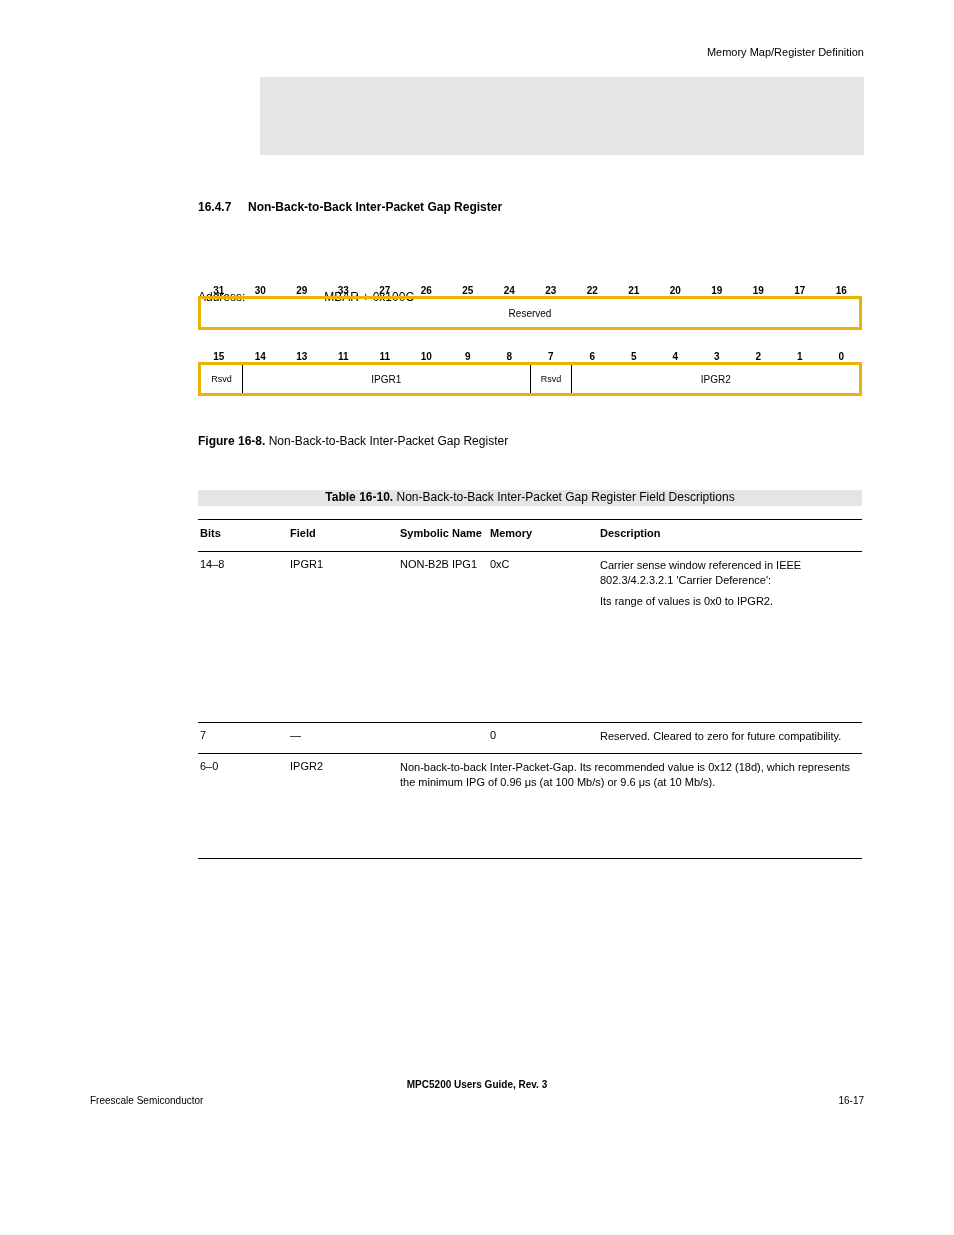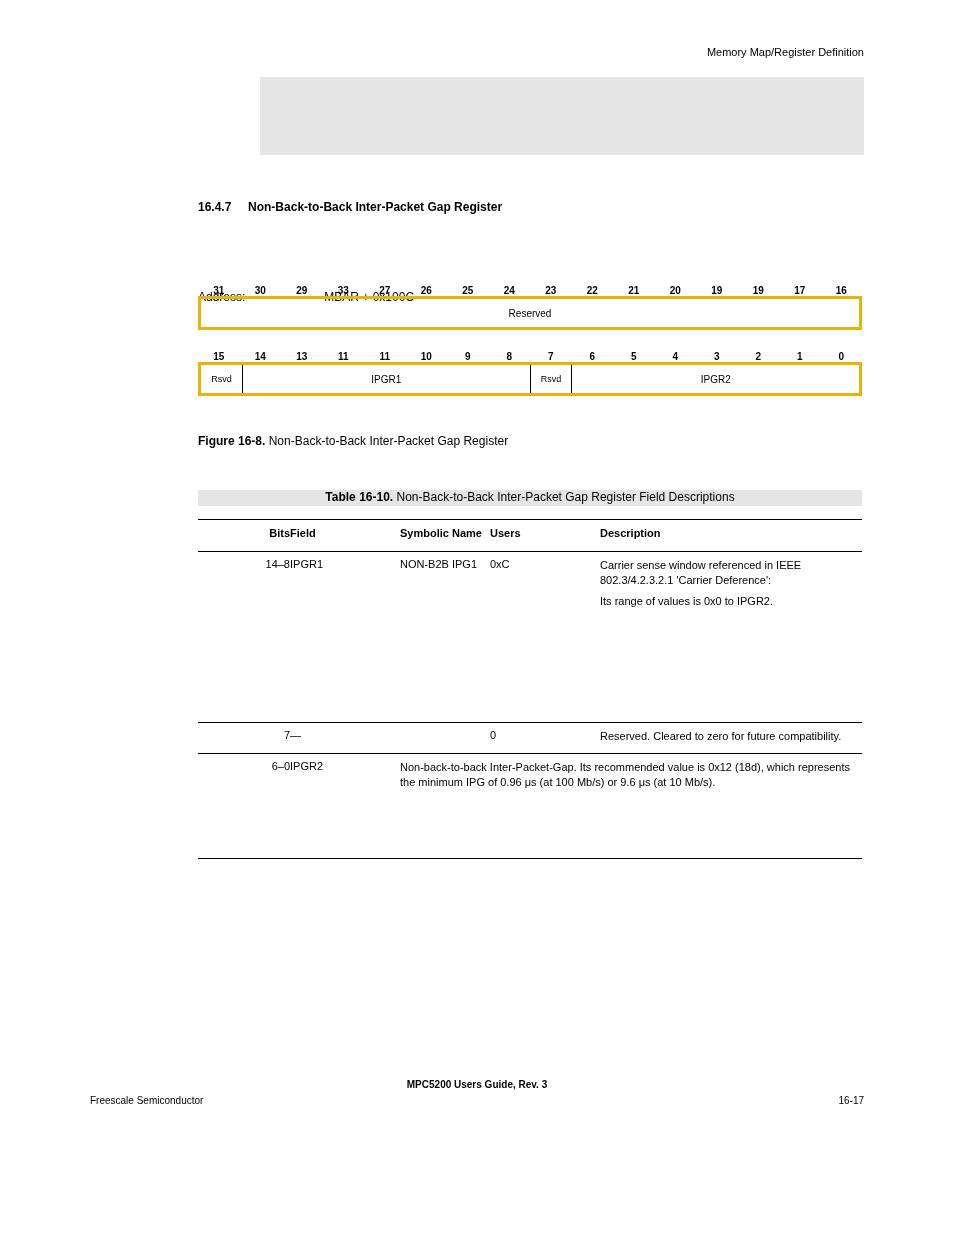--- a/index.html
+++ b/index.html
@@ -94,21 +94,21 @@
   }
   .tbl-head {
     position: absolute;
     left: 198px;
     width: 664px;
     font-size: 11px;
     font-weight: bold;
     display: flex;
     padding: 6px 0 4px 0;
   }
-  .col-bits   { width: 90px; padding-left: 2px; text-align: right; }
+  .col-bits   { width: 90px; padding-left: 2px; }
   .col-field  { width: 110px; }
   .col-sym    { width: 90px; }
   .col-value  { width: 110px; }
   .col-desc   { flex: 1; padding-right: 4px; }
   .hline {
     position: absolute;
     left: 198px;
     width: 664px;
     border-top: 1px solid #000;
     height: 0;
@@ -229,21 +229,21 @@
   <div style="position:absolute;left:198px;top:490px;width:664px;text-align:center;font-size:12px;">
     <b>Table 16-10.</b>
     <span>Non-Back-to-Back Inter-Packet Gap Register Field Descriptions</span>
   </div>
 
   <div class="hline" style="top:519px;"></div>
   <div class="tbl-head" style="top:521px;">
     <div class="col-bits">Bits</div>
     <div class="col-field">Field</div>
     <div class="col-sym" style="white-space:normal;"><span>Symbolic Name</span></div>
-    <div class="col-value">Users</div>
+    <div class="col-value">Memory</div>
     <div class="col-desc">Description</div>
   </div>
   <div class="hline" style="top:551px;"></div>
 
   <div class="trow" style="top:558px;">
     <div class="col-bits">14–8</div>
     <div class="col-field">IPGR1</div>
     <div class="col-sym" style="white-space:normal;">NON-B2B IPG1</div>
     <div class="col-value">0xC</div>
     <div class="col-desc">

